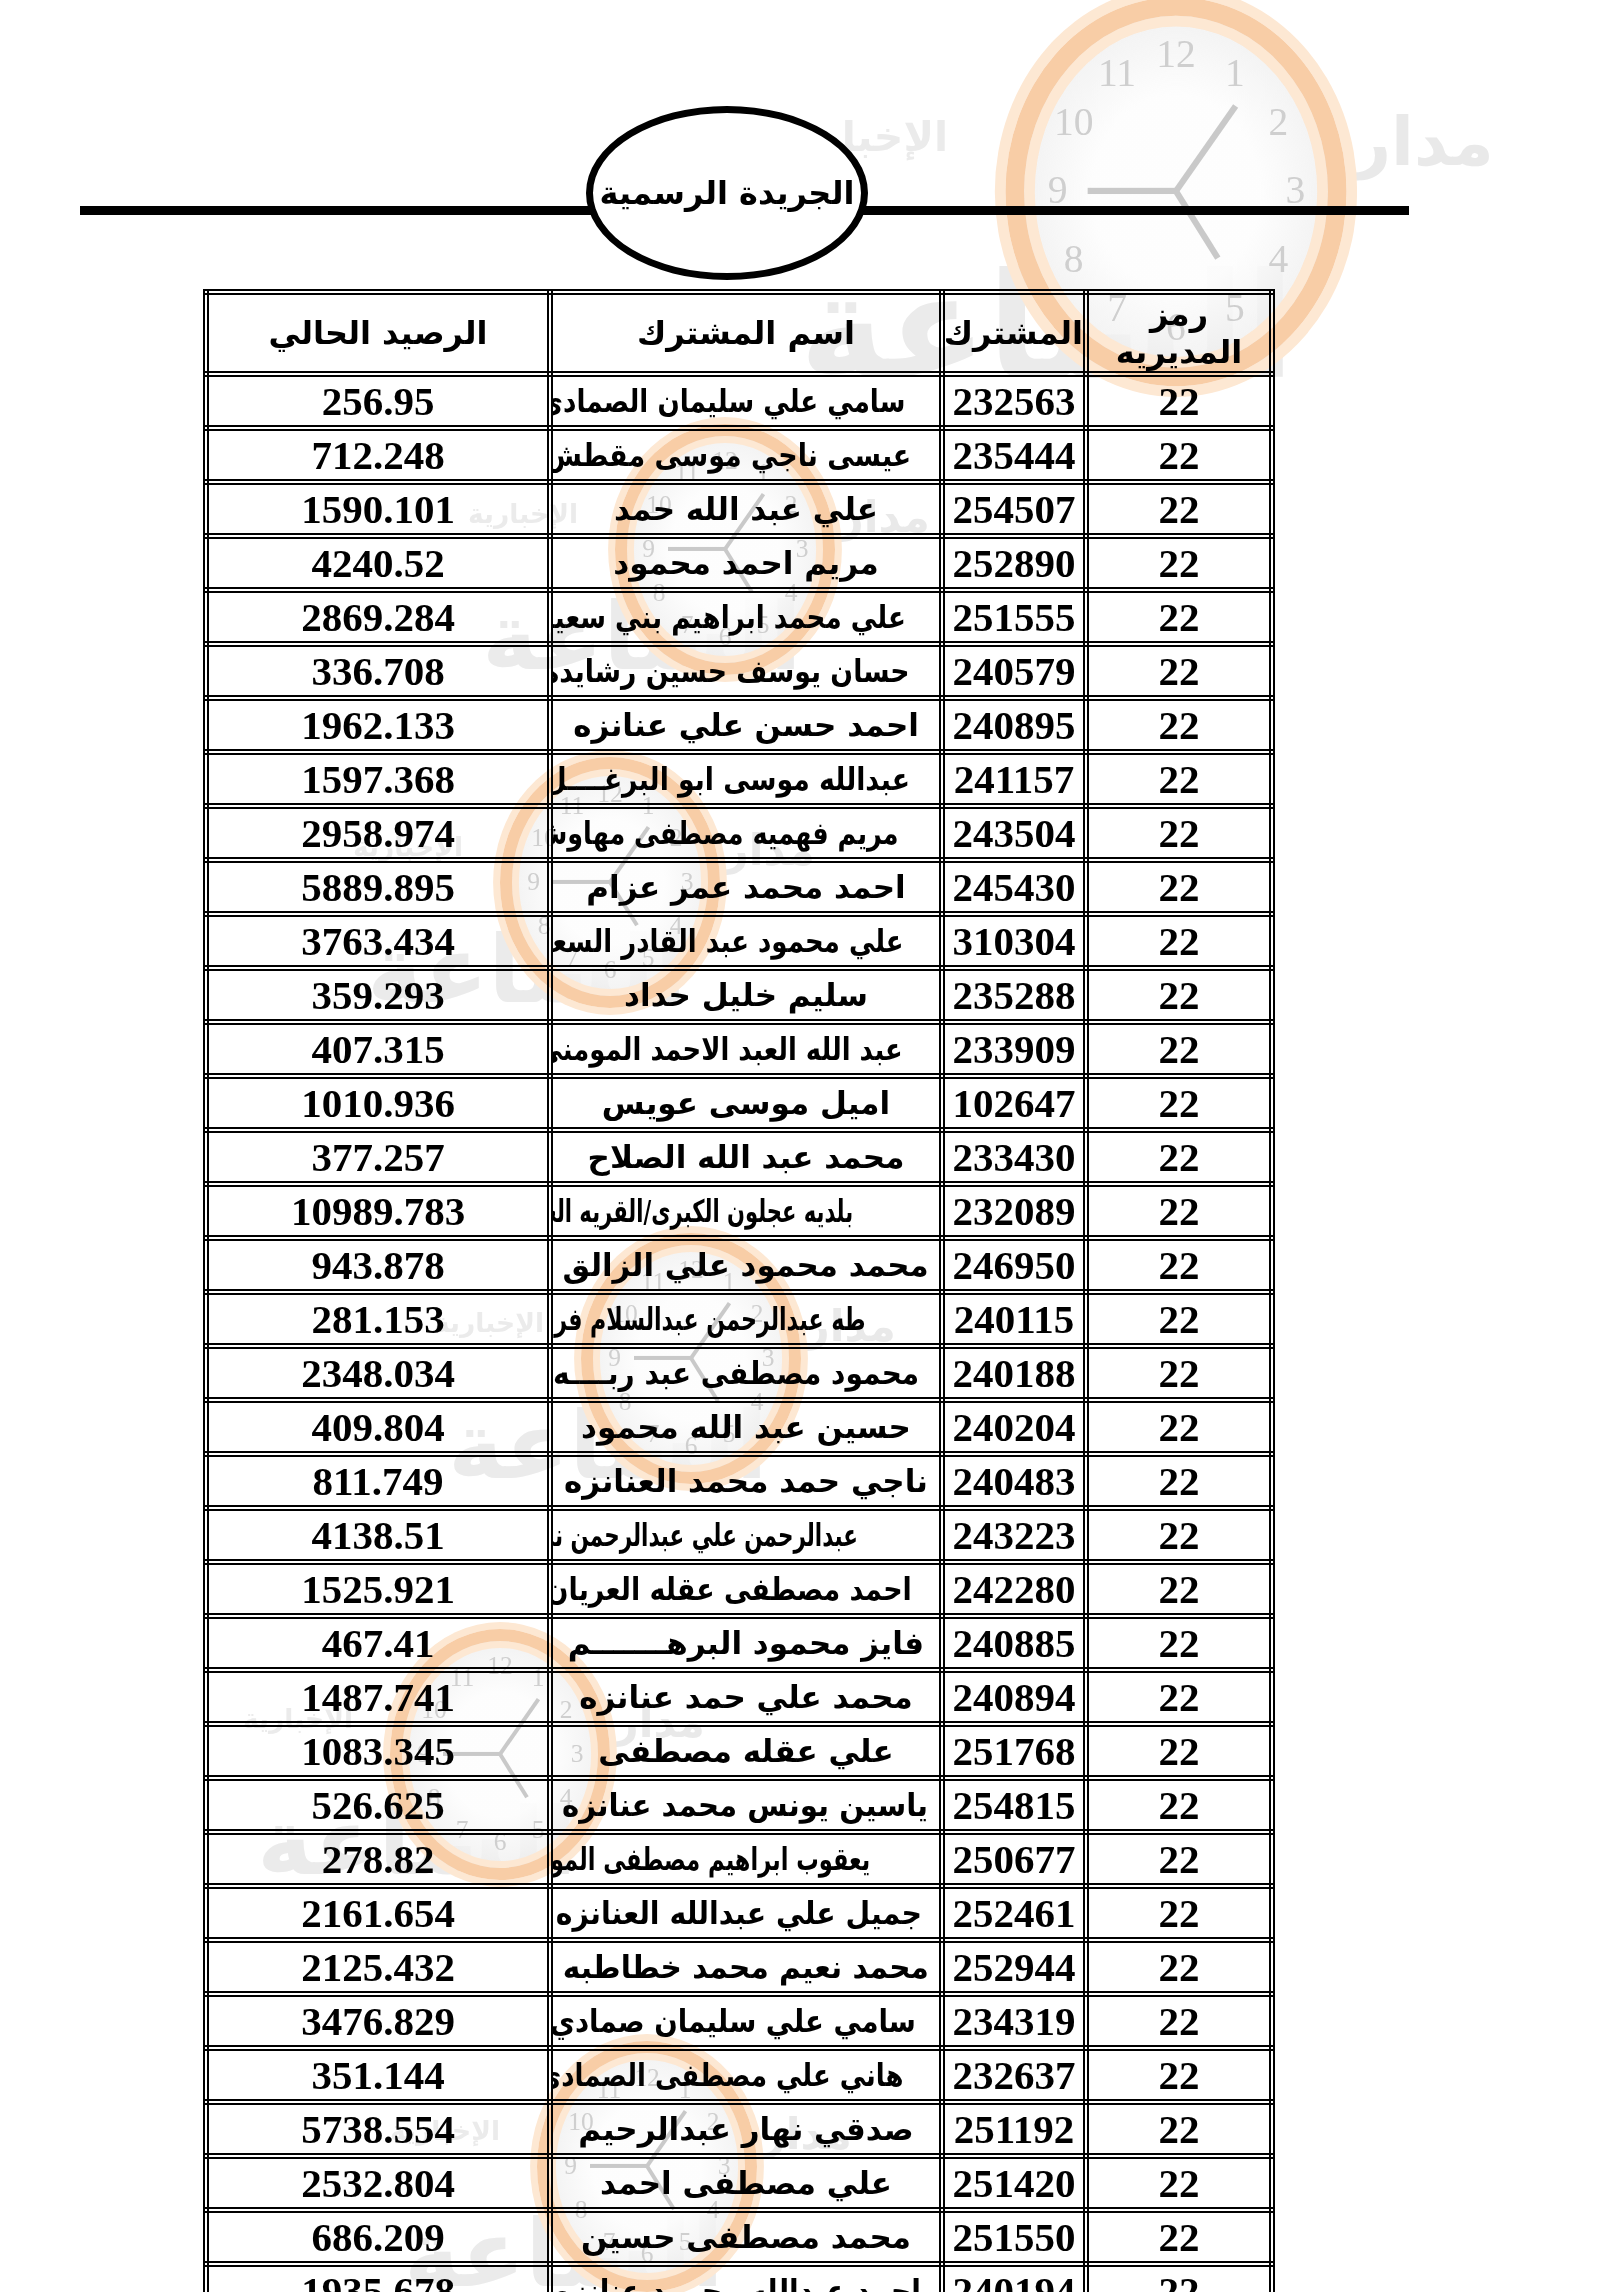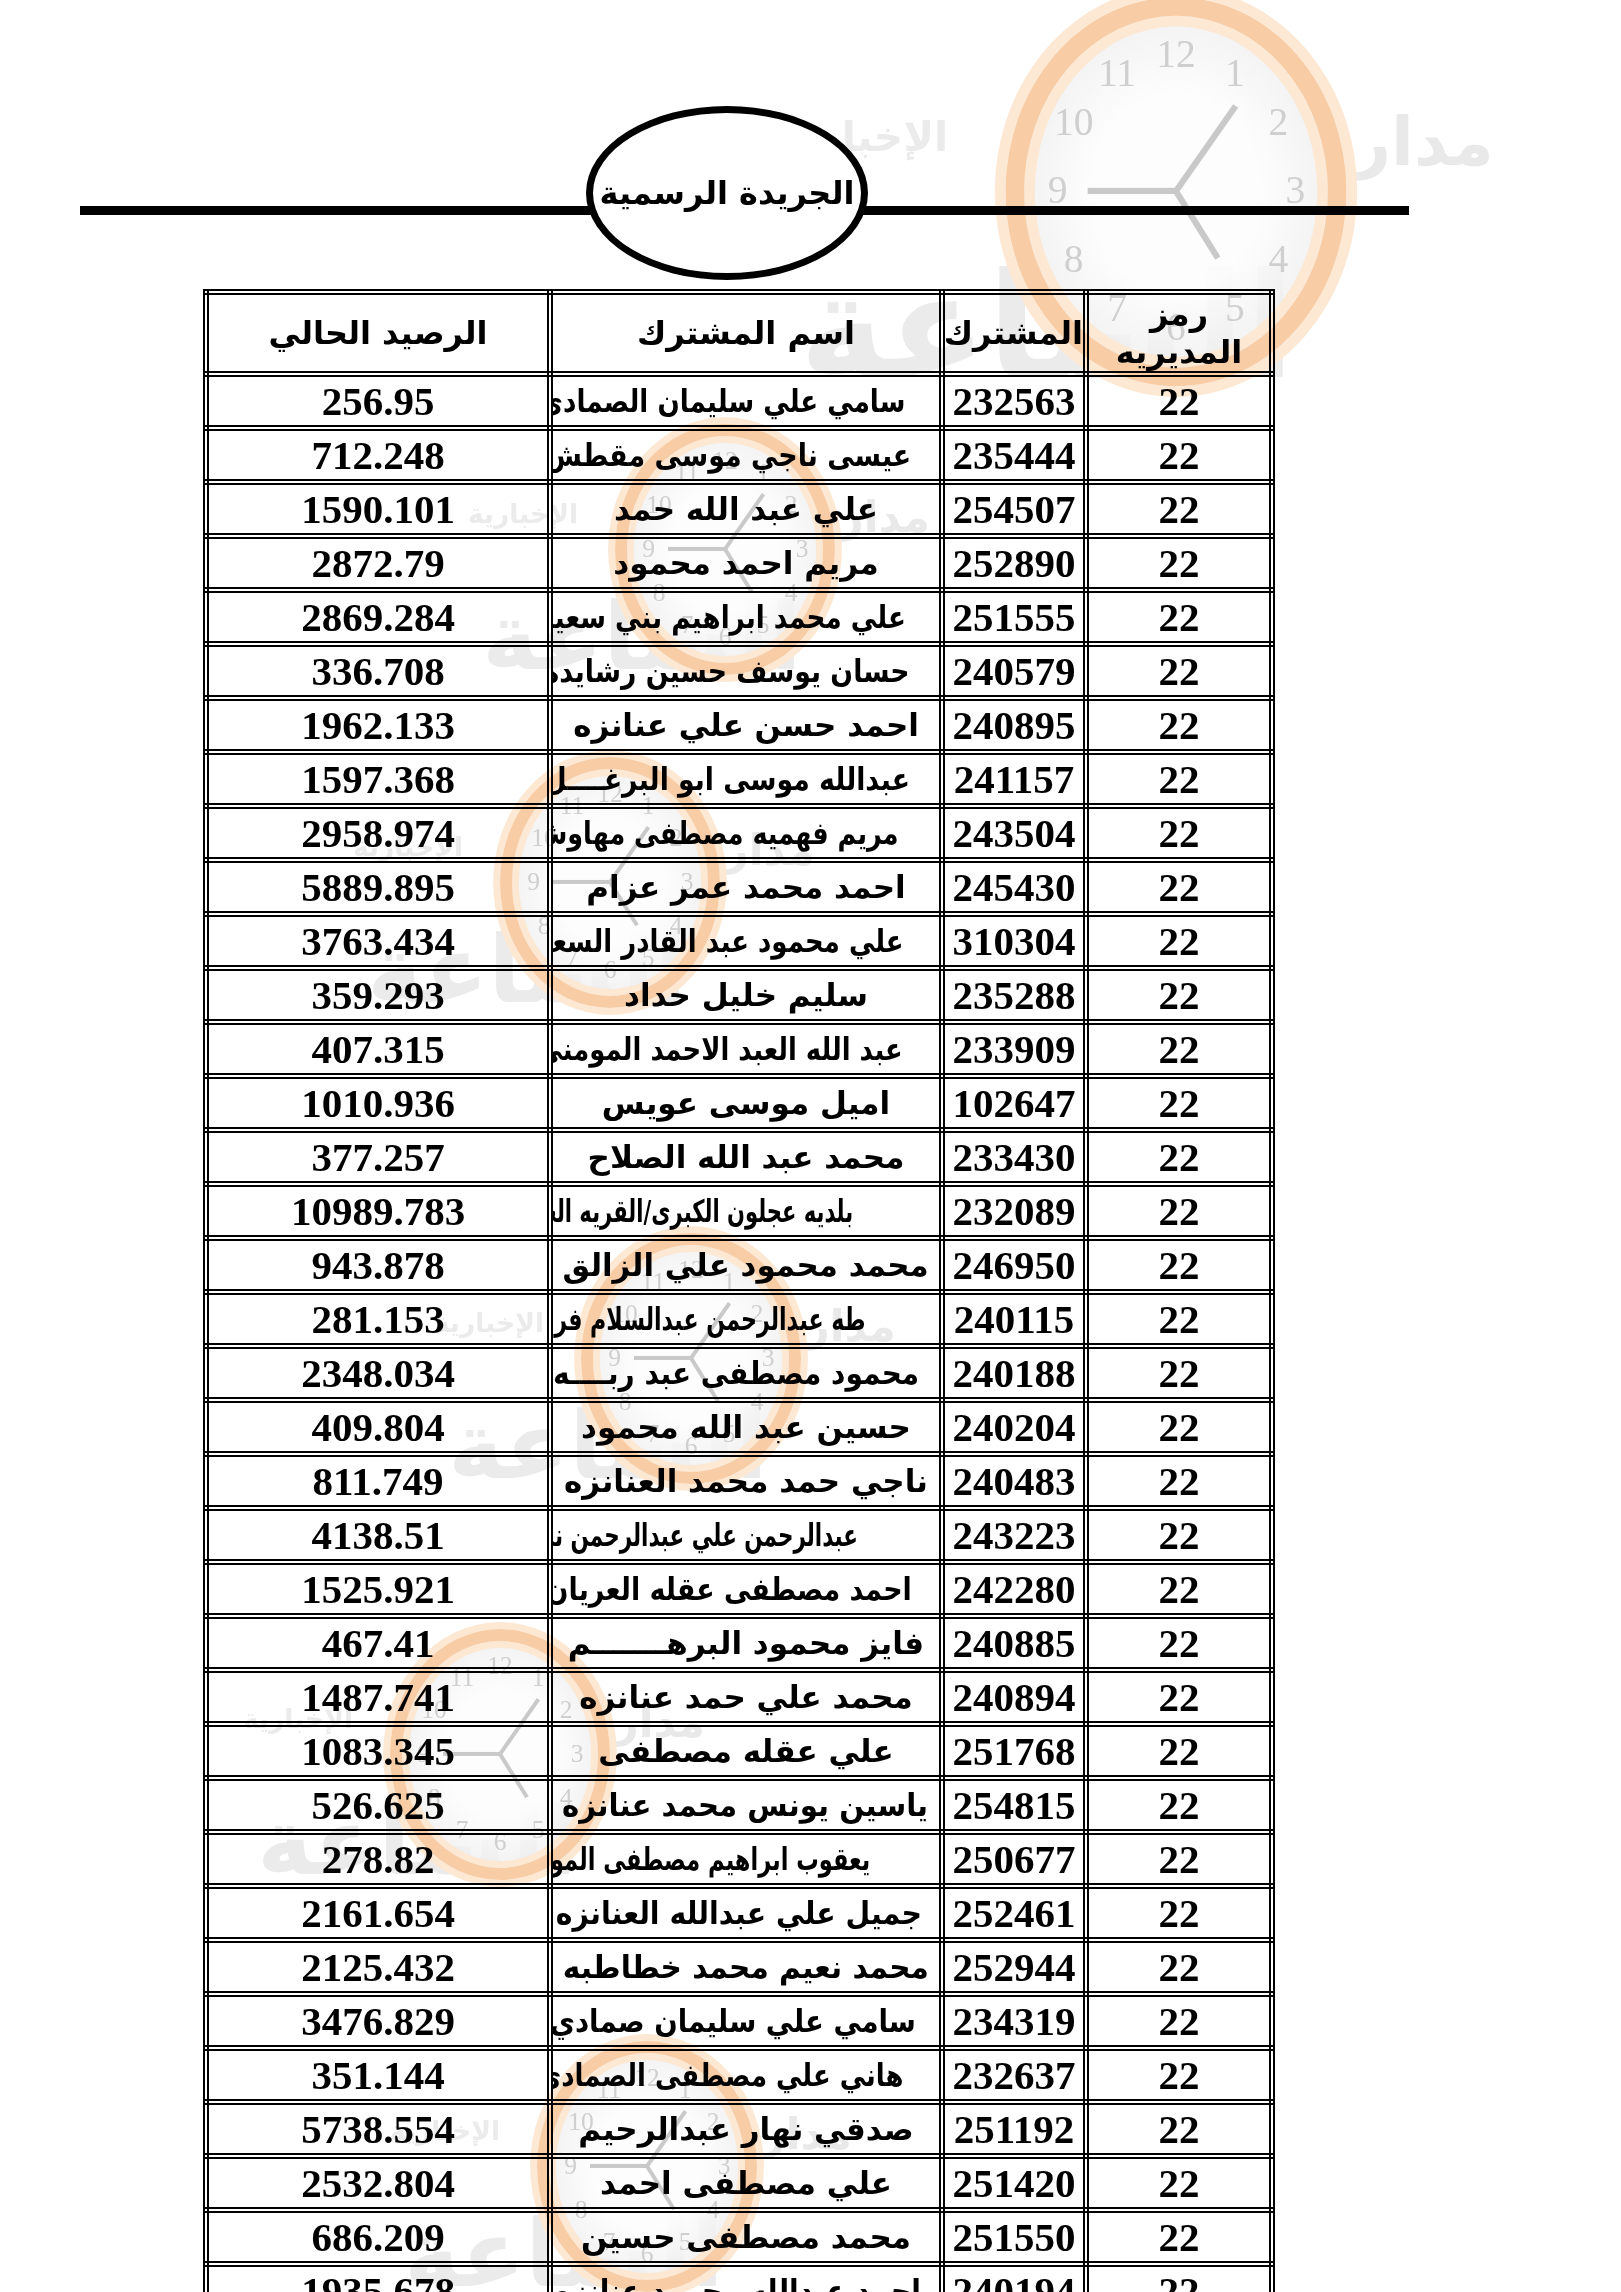--- a/index.html
+++ b/index.html
@@ -239,21 +239,21 @@
           <tr>
             <td class="c-num">22</td>
             <td class="c-num">254507</td>
             <td class="c-name"><span class="fit">علي عبد الله حمد</span></td>
             <td class="c-num">1590.101</td>
           </tr>
           <tr>
             <td class="c-num">22</td>
             <td class="c-num">252890</td>
             <td class="c-name"><span class="fit">مريم احمد محمود</span></td>
-            <td class="c-num">2872.79</td>
+            <td class="c-num">4240.52</td>
           </tr>
           <tr>
             <td class="c-num">22</td>
             <td class="c-num">251555</td>
             <td class="c-name"><span class="fit" style="transform: scaleX(0.845);">علي محمد ابراهيم بني سعيد</span></td>
             <td class="c-num">2869.284</td>
           </tr>
           <tr>
             <td class="c-num">22</td>
             <td class="c-num">240579</td>

